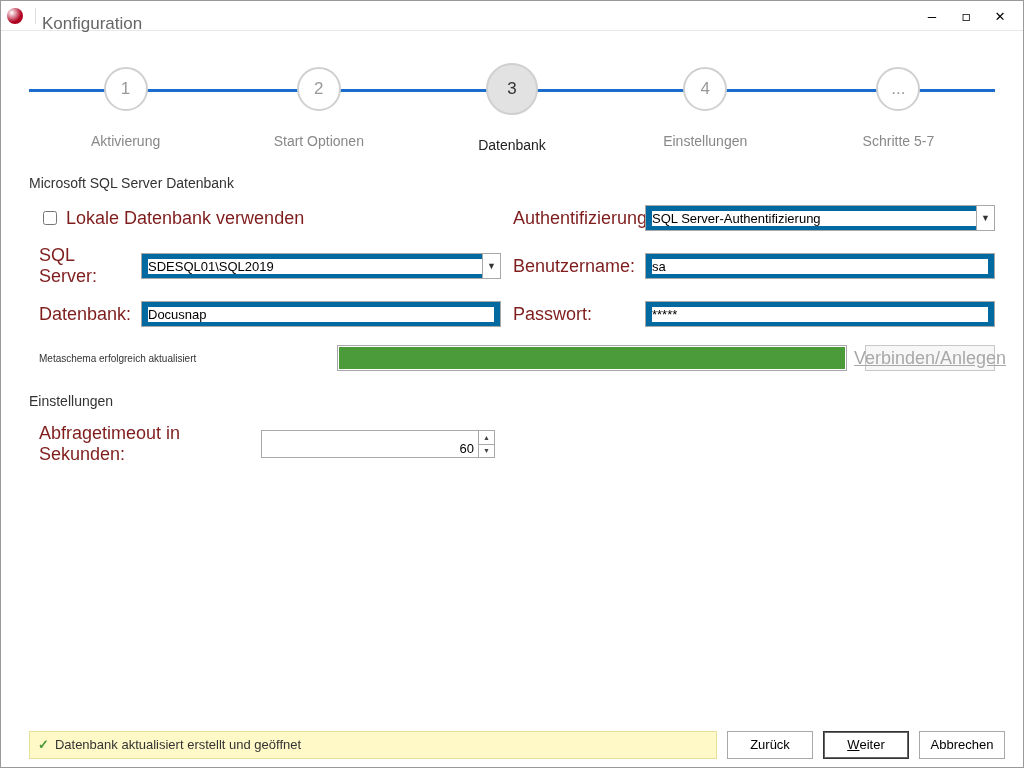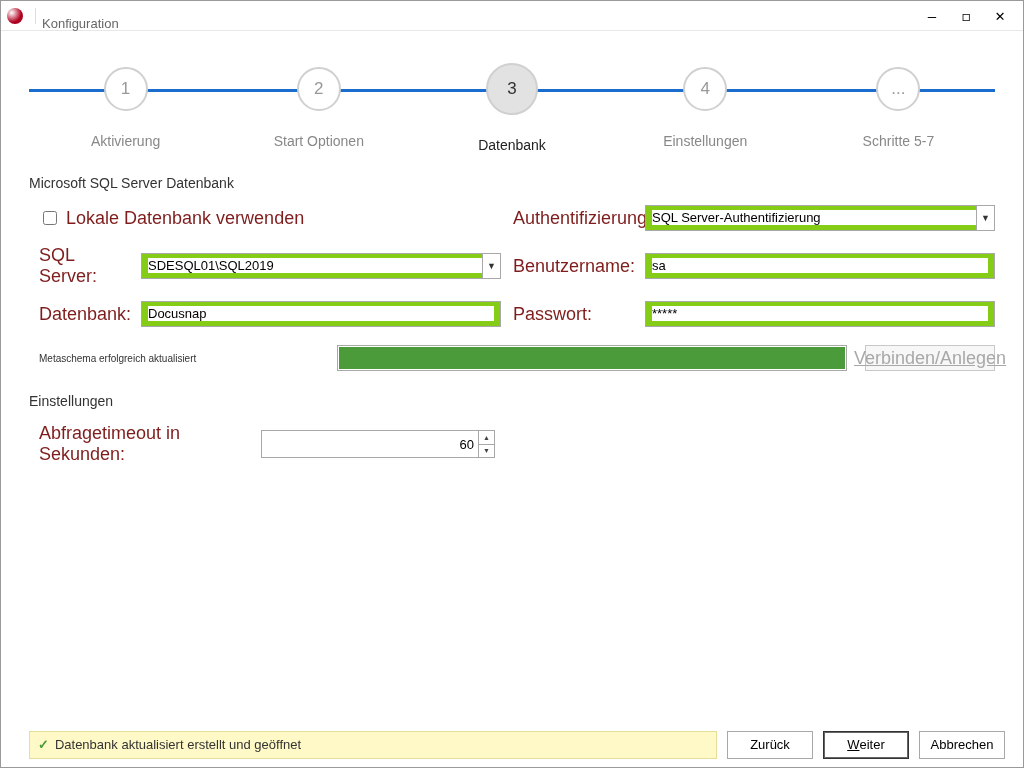--- a/index.html
+++ b/index.html
@@ -1,21 +1,21 @@
 <!DOCTYPE html>
 <html><head>
 <meta charset="utf-8">
 <style>
   * { box-sizing: border-box; font-family: "Segoe UI", Tahoma, sans-serif; }
   html, body { margin: 0; padding: 0; width: 1024px; height: 768px; background: #fff; }
   .window { width: 1024px; height: 768px; border: 1px solid #999; display: flex; flex-direction: column; background: #fff; }
   .titlebar { height: 30px; display: flex; align-items: center; padding: 0 6px; border-bottom: 1px solid #e8e8e8; }
   .titlebar .app-icon { width: 16px; height: 16px; border-radius: 50%; background: radial-gradient(circle at 30% 30%, #fff, #b00020 60%); margin-right: 6px; }
   .titlebar .sep { width: 1px; height: 16px; background: #ddd; margin: 0 6px; }
-  .titlebar .title { font-size: 13px; color: #666; margin-top: 16px; }
+  .titlebar .title { font-size: 17px; color: #666; margin-top: 16px; }
   .titlebar .spacer { flex: 1; }
   .winbtn { width: 34px; height: 22px; display: flex; align-items: center; justify-content: center; font-family: monospace; font-size: 14px; cursor: default; }
   .winbtn.close { font-weight: bold; font-size: 16px; }
 
   .content { flex: 1; padding: 28px 28px 0 28px; overflow: hidden; }
 
   
   .stepper { position: relative; height: 90px; margin: 8px 0 18px 0; }
   .step-line { position: absolute; top: 22px; left: 0; right: 0; height: 3px; background: #1a6dcc; }
   .steps { position: absolute; inset: 0; display: flex; }
@@ -26,30 +26,30 @@
   .step.active .step-label { color: #222; font-weight: 400; }
 
   .section-title { font-size: 14px; color: #333; margin: 6px 0 14px 0; }
 
   .form-grid { display: grid; grid-template-columns: 100px 360px 120px 1fr; column-gap: 12px; row-gap: 14px; align-items: center; margin-bottom: 18px; }
   .form-grid .full-left { grid-column: 1 / span 2; }
   label.lbl, span.lbl { font-size: 18px; color: #7f1d1d; }
   .checkbox-row { display: flex; align-items: center; gap: 6px; }
   input[type=checkbox] { width: 14px; height: 14px; accent-color: #888; }
 
-  .combo, .textin, .select-like { height: 26px; border: 1px solid #a8a8a8; background: #84cc16; display: flex; align-items: flex-start; padding: 4px 6px; font-size: 13px; position: relative; }
+  .combo, .textin, .select-like { height: 26px; border: 1px solid #a8a8a8; background: #0369a1; display: flex; align-items: center; padding: 12px 6px; font-size: 13px; position: relative; }
   .combo input, .textin input { border: none; outline: none; width: 100%; font-size: 13px; padding: 0; }
   .drop-btn { position: absolute; right: 0; top: 0; bottom: 0; width: 18px; border-left: 1px solid #a8a8a8; display: flex; align-items: center; justify-content: center; font-size: 9px; color: #333; background: #fff; }
 
   .status-row { display: flex; align-items: center; gap: 18px; margin: 6px 0 22px 0; }
   .status-text { font-size: 10px; color: #333; width: 280px; }
   .progress { flex: 1; height: 26px; border: 1px solid #a8a8a8; position: relative; }
   .progress-fill { position: absolute; inset: 1px; background: #4b9b3a; }
   .btn-connect { width: 130px; height: 26px; border: 1px solid #c8c8c8; background: #f7f7f7; color: #a8a8a8; font-size: 18px; display: flex; align-items: center; justify-content: center; text-decoration: underline; }
-  .spinner { width: 234px; height: 28px; border: 1px solid #a8a8a8; display: flex; align-items: center; padding: 0 18px 0 6px; position: relative; }
+  .spinner { width: 234px; height: 28px; border: 1px solid #a8a8a8; display: flex; align-items: flex-end; padding: 0 18px 0 6px; position: relative; }
   .spinner input { border: none; outline: none; width: 100%; text-align: right; font-size: 13px; }
   .spin-btns { position: absolute; right: 0; top: 0; bottom: 0; width: 16px; border-left: 1px solid #a8a8a8; display: flex; flex-direction: column; }
   .spin-btns div { flex: 1; display: flex; align-items: center; justify-content: center; font-size: 7px; color: #444; }
   .spin-btns div:first-child { border-bottom: 1px solid #a8a8a8; }
 
   .footer { height: 44px; border-top: 1px solid transparent; padding: 8px 18px 10px 28px; display: flex; align-items: center; gap: 10px; }
   .status-bar { flex: 1; height: 28px; background: #fff9c7; border: 1px solid #e6df9a; display: flex; align-items: center; padding: 0 8px; gap: 6px; font-size: 13px; color: #333; }
   .check-icon { color: #4b9b3a; font-weight: bold; }
   .dlg-btn { min-width: 86px; height: 28px; border: 1px solid #a8a8a8; background: #fff; font-size: 13px; display: flex; align-items: center; justify-content: center; cursor: default; }
   .dlg-btn.primary { border: 1px solid #333; box-shadow: inset 0 0 0 1px #666; }

